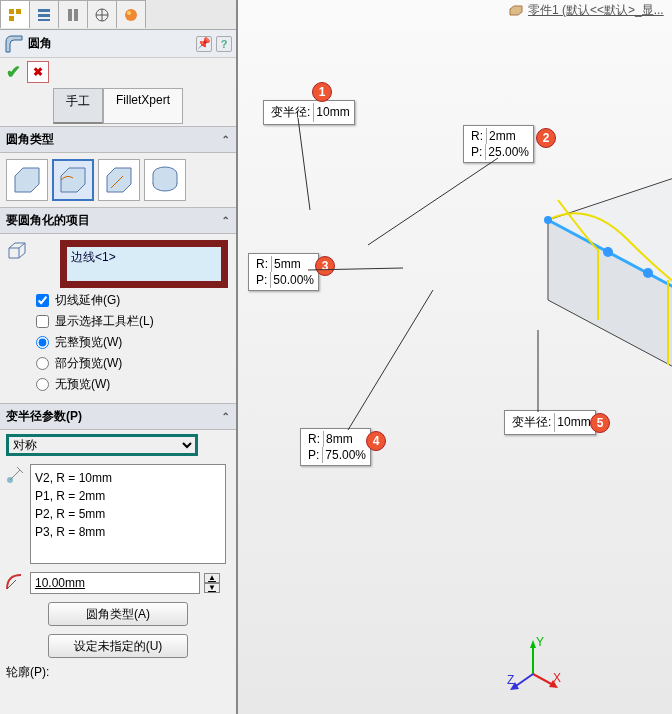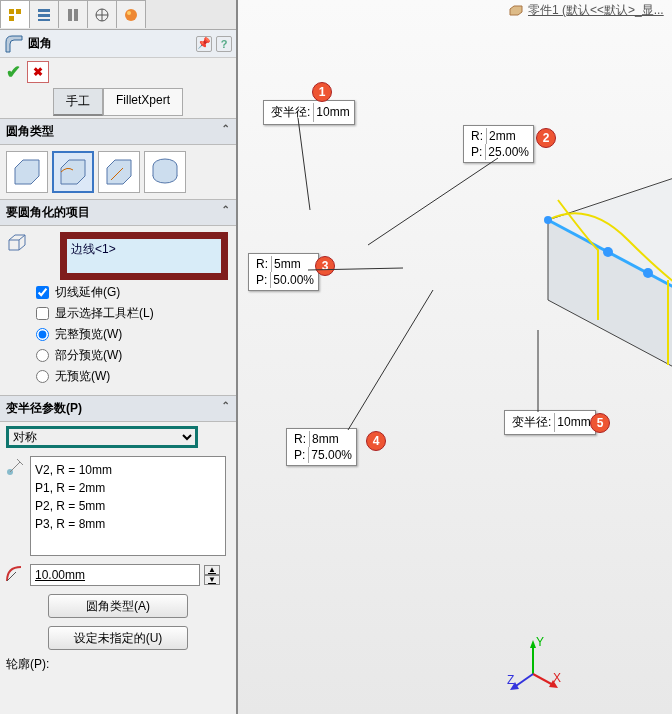--- a/index.html
+++ b/index.html
@@ -20,26 +20,26 @@
 .title-row .title { font-weight: bold; flex: 1; }
 .help-icons { display: flex; gap: 4px; }
 .help-icons span { width: 16px; height: 16px; display: inline-flex; align-items: center; justify-content: center; color: #5a8; font-weight: bold; border: 1px solid #aaa; border-radius: 2px; font-size: 11px; }
 
 
 .okrow { height: 28px; display: flex; align-items: center; padding: 0 6px; gap: 6px; }
 .check { color: #3a3; font-size: 18px; font-weight: bold; }
 .xbtn { width: 22px; height: 22px; border: 1px solid #c66; display: flex; align-items: center; justify-content: center; color: #c00; font-weight: bold; background: #fff; }
 
 
-.mode-tabs { height: 28px; display: flex; justify-content: center; gap: 0; margin: 2px 0; border-radius: 9px; }
+.mode-tabs { height: 36px; display: flex; justify-content: center; gap: 0; margin: 2px 0; border-radius: 9px; }
 .mode-tab { padding: 4px 12px; border: 1px solid #aaa; background: #f8f8f8; }
 .mode-tab.active { background: #e0e4e8; border-bottom: 2px solid #888; }
 
 
-.section-hdr { background: #e0e4ea; padding: 4px 6px; font-weight: bold; display: flex; align-items: flex-start; justify-content: space-between; border-top: 1px solid #bbb; border-bottom: 1px solid #bbb; }
+.section-hdr { background: #e0e4ea; padding: 4px 6px; font-weight: bold; display: flex; align-items: center; justify-content: space-between; border-top: 1px solid #bbb; border-bottom: 1px solid #bbb; }
 .chev { font-size: 10px; color: #555; }
 .section-body { padding: 6px; }
 
 
 .ft-row { display: flex; gap: 4px; }
 .ft-btn { width: 42px; height: 42px; border: 1px solid #aaa; background: #fff; display: flex; align-items: center; justify-content: center; }
 .ft-btn.sel { border: 2px solid #3a76c4; background: #dce8f7; }
 
 
 .sel-box { width: 168px; height: 48px; border: 7px solid #7f1d1d; background: #d8ecf8; padding: 2px 4px; color: #003; margin-left: 26px; }
@@ -294,21 +294,21 @@
     <div><span class="lbl">P:</span><span>25.00%</span></div>
   </div>
   <div class="num-badge" style="left:298px;top:128px">2</div>
 
   <div class="callout" style="left:10px;top:253px">
     <div><span class="lbl">R:</span><span>5mm</span></div>
     <div><span class="lbl">P:</span><span>50.00%</span></div>
   </div>
   <div class="num-badge" style="left:77px;top:256px">3</div>
 
-  <div class="callout" style="left:48px;top:428px">
+  <div class="callout" style="left:62px;top:428px">
     <div><span class="lbl">R:</span><span>8mm</span></div>
     <div><span class="lbl">P:</span><span>75.00%</span></div>
   </div>
   <div class="num-badge" style="left:128px;top:431px">4</div>
 
   <div class="callout" style="left:266px;top:410px">
     <span class="lbl">变半径:</span><span>10mm</span>
   </div>
   <div class="num-badge" style="left:352px;top:413px">5</div>
 

